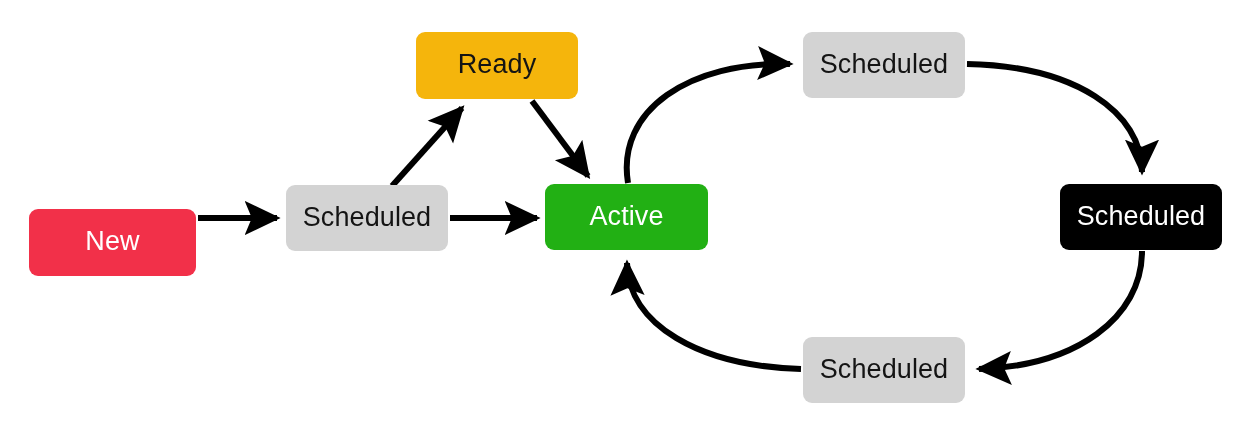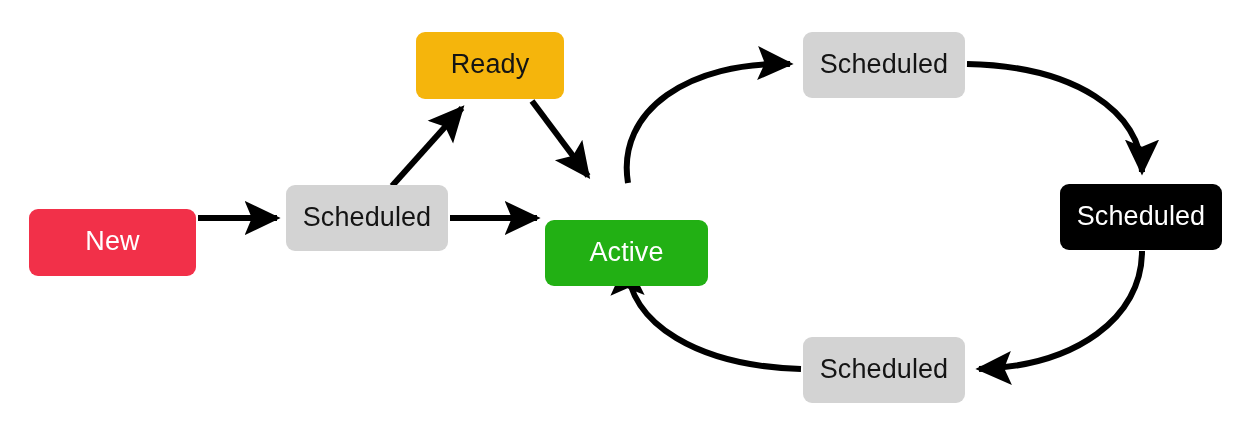--- a/index.html
+++ b/index.html
@@ -72,25 +72,25 @@
   </svg>
 
   <div class="node" id="node-new" style="left: 29px; top: 185px; width: 167px; height: 67px; background: rgb(242, 48, 73); color: #ffffff; margin-top: 24px;">
     <span class="node-label">New</span>
   </div>
 
   <div class="node" id="node-scheduled-1" style="left: 286px; top: 185px; width: 162px; height: 66px; background: rgb(211, 211, 211); color: rgb(20, 20, 20);">
     <span class="node-label">Scheduled</span>
   </div>
 
-  <div class="node" id="node-ready" style="left: 416px; top: 32px; width: 148px; height: 67px; background: rgb(245, 181, 12); color: rgb(20, 20, 20);">
+  <div class="node" id="node-ready" style="left: 416px; top: 32px; width: 162px; height: 67px; background: rgb(245, 181, 12); color: rgb(20, 20, 20);">
     <span class="node-label">Ready</span>
   </div>
 
-  <div class="node" id="node-active" style="left: 545px; top: 184px; width: 163px; height: 66px; background: rgb(34, 176, 20); color: rgb(255, 255, 255); margin-top: 36px;">
+  <div class="node" id="node-active" style="left: 545px; top: 184px; width: 163px; height: 66px; background: rgb(34, 176, 20); color: rgb(255, 255, 255);">
     <span class="node-label">Active</span>
   </div>
 
   <div class="node" id="node-scheduled-2" style="left: 803px; top: 32px; width: 162px; height: 66px; background: rgb(211, 211, 211); color: rgb(20, 20, 20);">
     <span class="node-label">Scheduled</span>
   </div>
 
   <div class="node" id="node-inactive" style="left: 1060px; top: 184px; width: 162px; height: 66px; background: rgb(0, 0, 0); color: rgb(255, 255, 255);">
     <span class="node-label">Scheduled</span>
   </div>

